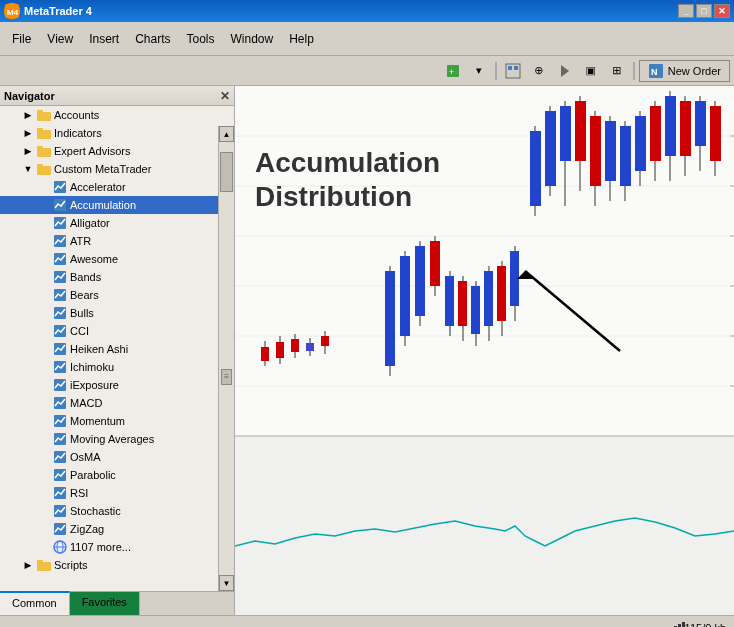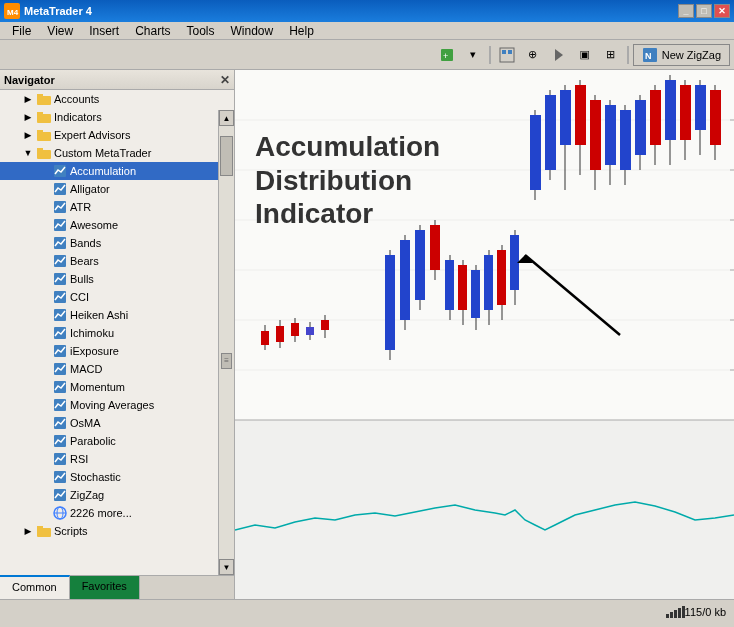--- a/index.html
+++ b/index.html
@@ -11,29 +11,29 @@
       height: 22px;
       display: flex;
       align-items: center;
       justify-content: space-between;
       padding: 0 4px;
       color: white;
       font-size: 11px;
       font-weight: bold;
     }
     .title-bar-left { display: flex; align-items: center; gap: 4px; }
-    .title-bar-icon { width: 16px; height: 16px; background: #ff8c00; border-radius: 2px; display: flex; align-items: center; justify-content: center; font-size: 9px; color: white; }
+    .title-bar-icon { width: 16px; height: 16px; background: #ff8c00; border-radius: 7px; display: flex; align-items: center; justify-content: center; font-size: 9px; color: white; }
     .title-bar-controls { display: flex; gap: 2px; }
     .title-ctrl { width: 16px; height: 14px; background: #c0bdb5; border: 1px solid #888; display: flex; align-items: center; justify-content: center; font-size: 9px; cursor: pointer; }
     .title-ctrl.close { background: #e05050; color: white; }
 
     
     .menu-bar {
       background: #d4d0c8;
-      height: 18px;
+      height: 34px;
       display: flex;
       align-items: center;
       padding: 0 4px;
       border-bottom: 1px solid #aaa;
     }
     .menu-item { padding: 2px 8px; cursor: pointer; font-size: 12px; }
 
     
     .toolbar {
       background: #d4d0c8;
@@ -247,21 +247,21 @@
     </svg>
   </div>
   <div class="toolbar-btn">▣</div>
   <div class="toolbar-btn">⊞</div>
   <div class="toolbar-separator"></div>
   <div class="new-order-btn">
     <svg width="16" height="16" viewBox="0 0 16 16">
       <rect x="1" y="1" width="14" height="14" fill="#4080c0" rx="1"></rect>
       <text x="3" y="12" fill="white" font-size="9" font-weight="bold">N</text>
     </svg>
-    <span>New ZigZag</span>
+    <span>New Order</span>
   </div>
 </div>
 
 <div class="main-content">
 
   <div class="navigator">
     <div class="navigator-header">
       <span>Navigator</span>
       <span class="navigator-close">✕</span>
     </div>
@@ -305,20 +305,30 @@
           <div class="tree-expand">▼</div>
           <div class="tree-icon">
             <svg width="14" height="12" viewBox="0 0 14 12">
               <rect x="0" y="3" width="14" height="9" fill="#f0c040" rx="1"></rect>
               <rect x="0" y="1" width="6" height="4" fill="#f0c040" rx="1 1 0 0"></rect>
             </svg>
           </div>
           <span class="item-text">Custom MetaTrader</span>
         </div>
 
+        <div class="tree-item indent2">
+          <div class="tree-expand"></div>
+          <div class="tree-icon">
+            <svg width="14" height="14" viewBox="0 0 14 14">
+              <rect x="1" y="1" width="12" height="12" fill="#4080c0" rx="1"></rect>
+              <polyline points="2,10 5,6 8,8 12,3" fill="none" stroke="white" stroke-width="1.5"></polyline>
+            </svg>
+          </div>
+          <span class="item-text">Accelerator</span>
+        </div>
 
         <div class="tree-item indent2 selected">
           <div class="tree-expand"></div>
           <div class="tree-icon">
             <svg width="14" height="14" viewBox="0 0 14 14">
               <rect x="1" y="1" width="12" height="12" fill="#4080c0" rx="1"></rect>
               <polyline points="2,10 5,6 8,8 12,3" fill="none" stroke="white" stroke-width="1.5"></polyline>
             </svg>
           </div>
           <span class="item-text">Accumulation</span>
@@ -524,21 +534,21 @@
 
         <div class="tree-item indent2">
           <div class="tree-expand"></div>
           <div class="tree-icon">
             <svg width="14" height="14" viewBox="0 0 14 14">
               <circle cx="7" cy="7" r="6" fill="none" stroke="#4080ff" stroke-width="1.5"></circle>
               <ellipse cx="7" cy="7" rx="3" ry="6" fill="none" stroke="#4080ff" stroke-width="1"></ellipse>
               <line x1="1" y1="7" x2="13" y2="7" stroke="#4080ff" stroke-width="1"></line>
             </svg>
           </div>
-          <span class="item-text">2226 more...</span>
+          <span class="item-text">1107 more...</span>
         </div>
 
         <div class="tree-item indent1">
           <div class="tree-expand">▶</div>
           <div class="tree-icon">
             <svg width="14" height="12" viewBox="0 0 14 12">
               <rect x="0" y="3" width="14" height="9" fill="#f0c040" rx="1"></rect>
               <rect x="0" y="1" width="6" height="4" fill="#f0c040" rx="1 1 0 0"></rect>
             </svg>
           </div>
@@ -676,21 +686,20 @@
       <line x1="495" y1="150" x2="499" y2="150" stroke="#aaa" stroke-width="1"></line>
       <line x1="495" y1="200" x2="499" y2="200" stroke="#aaa" stroke-width="1"></line>
       <line x1="495" y1="250" x2="499" y2="250" stroke="#aaa" stroke-width="1"></line>
       <line x1="495" y1="300" x2="499" y2="300" stroke="#aaa" stroke-width="1"></line>
     </svg>
 
     
     <div class="annotation-text">
       <div>Accumulation</div>
       <div>Distribution</div>
-      <div>Indicator</div>
     </div>
   </div>
 
 </div>
 
 <div class="status-bar">
   <div class="status-indicator">
     <div class="status-bars">
       <div class="status-bar-seg" style="height:4px;"></div>
       <div class="status-bar-seg" style="height:6px;"></div>

